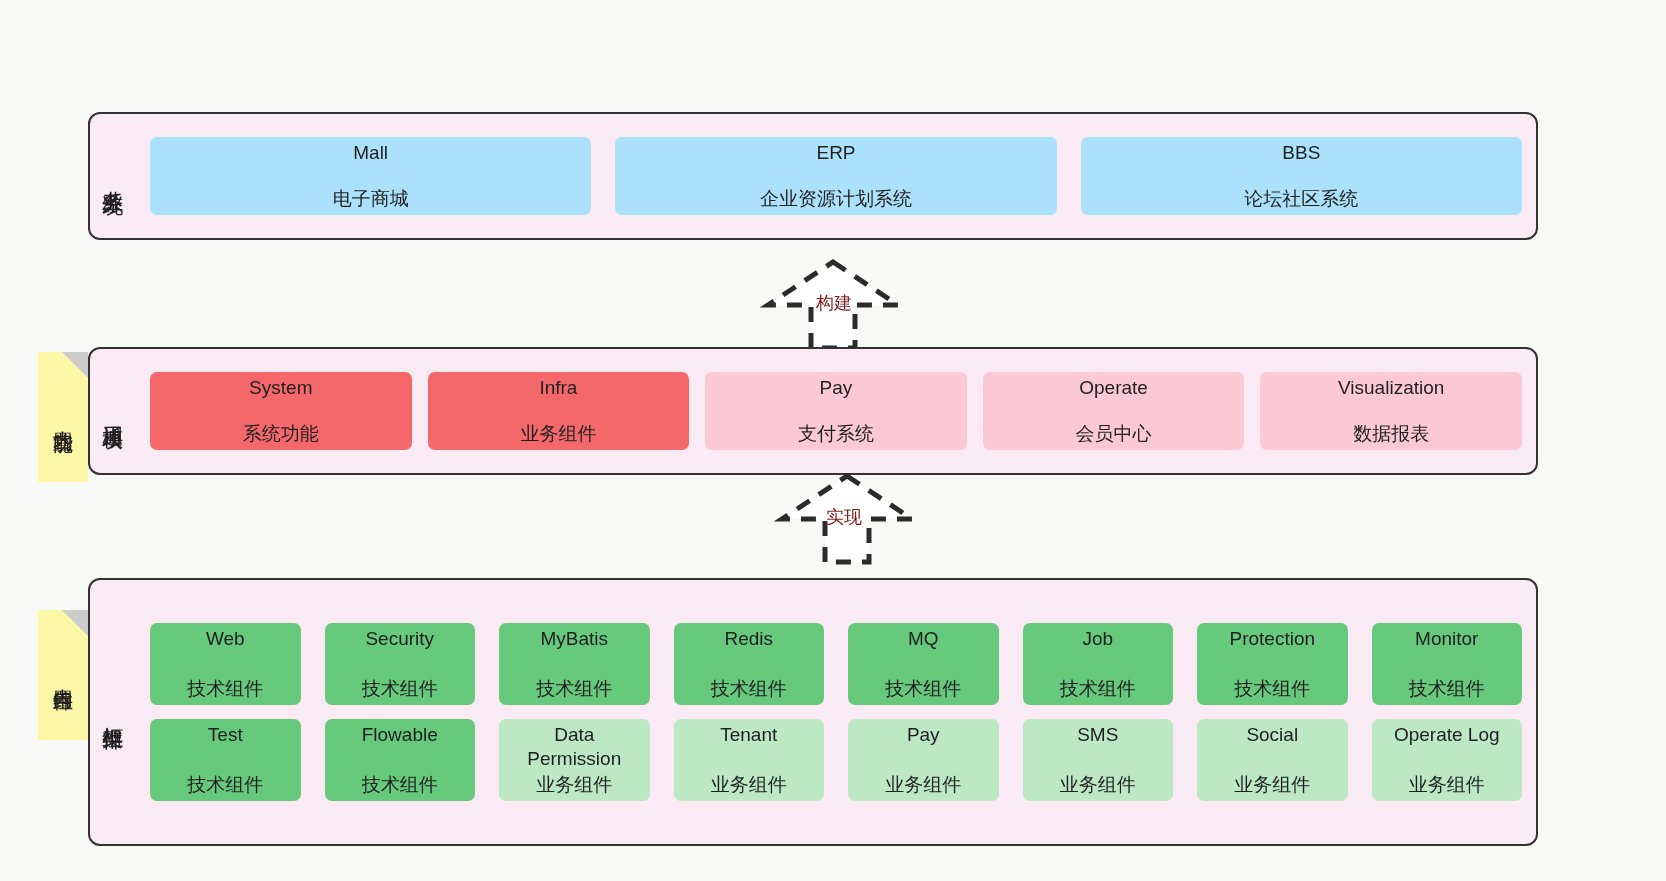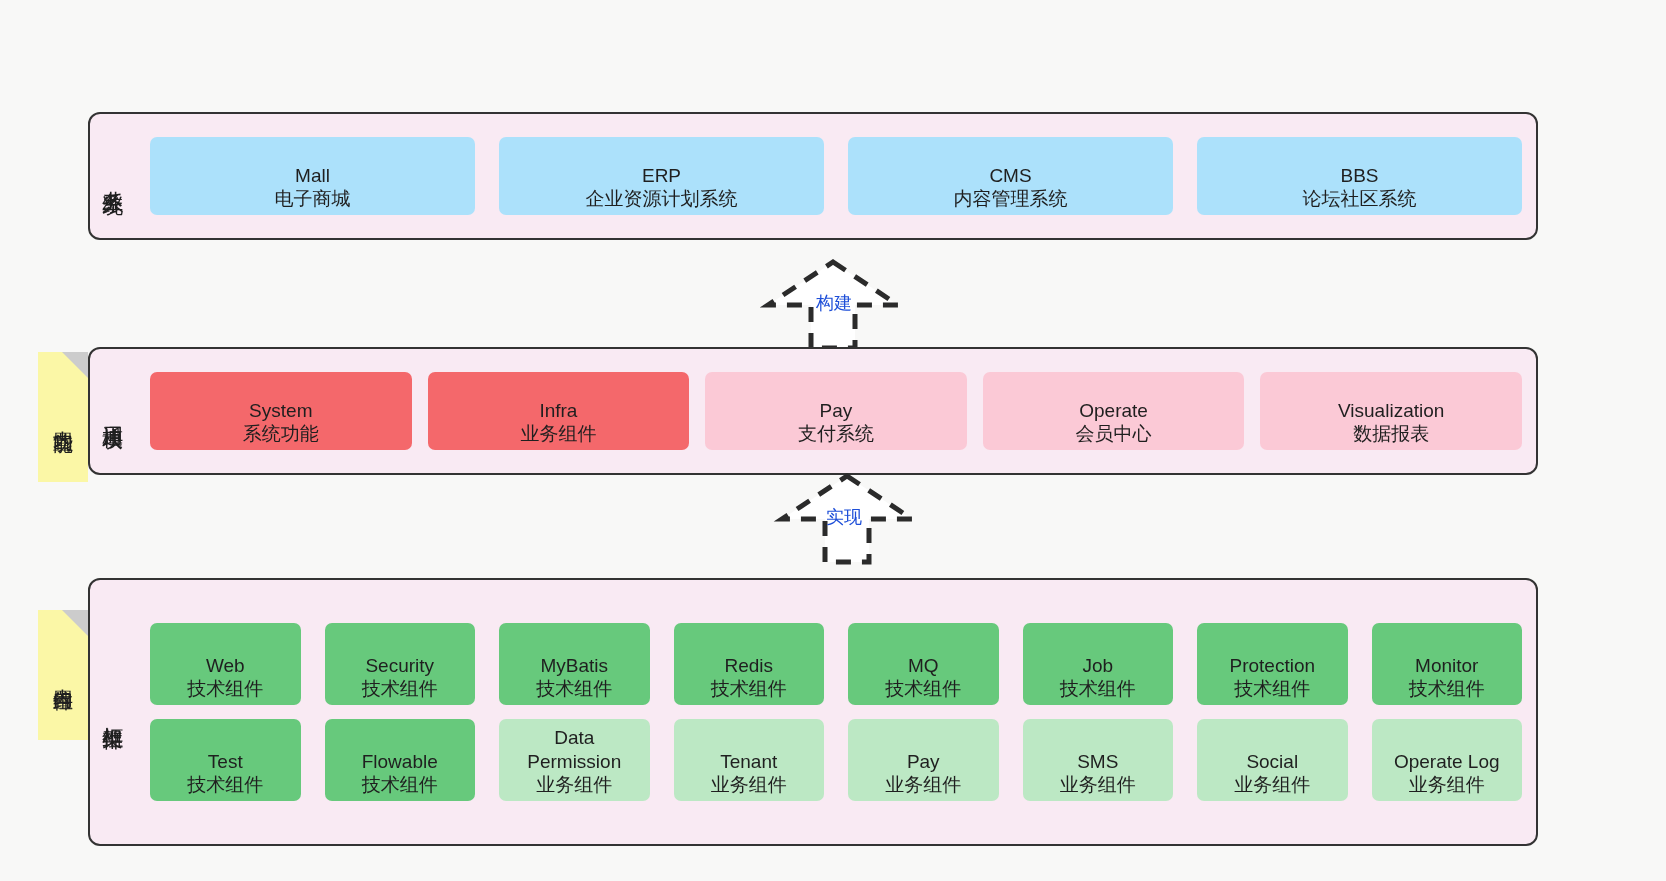--- a/index.html
+++ b/index.html
@@ -52,21 +52,21 @@
   .row {
     display: flex;
     gap: 24px;
   }
   .cell {
     flex: 1 1 0;
     border-radius: 7px;
     display: flex;
     flex-direction: column;
     align-items: center;
-    justify-content: flex-end;
+    justify-content: space-between;
     text-align: center;
     line-height: 1.25;
     font-size: 19px;
     color: #1f1f1f;
     box-sizing: border-box;
     padding: 4px 19px;
   }
   .cell .en { font-size: 19px; }
   .cell .cn { font-size: 19px; }
 
@@ -120,21 +120,21 @@
   
   .uml-arrow {
     position: absolute;
     width: 150px;
     height: 92px;
   }
   .uml-arrow svg { display: block; overflow: visible; }
   .uml-label {
     position: absolute;
     font-size: 18px;
-    color: #1d4ed8;
+    color: #7f1d1d;
     white-space: nowrap;
     background: transparent;
   }
   #arrow-build  { left: 758px; top: 258px; }
   #arrow-build .uml-label  { left: 58px; top: 33px; }
   #arrow-impl   { left: 772px; top: 472px; }
   #arrow-impl  .uml-label  { left: 54px; top: 33px; }
 </style>
 </head>
 <body>
@@ -145,24 +145,20 @@
     <div class="row">
       <div class="cell c-blue">
         <span class="en">Mall</span>
         <span class="cn">电子商城</span>
       </div>
       <div class="cell c-blue">
         <span class="en">ERP</span>
         <span class="cn">企业资源计划系统</span>
       </div>
       <div class="cell c-blue">
-        <span class="en">CMS</span>
-        <span class="cn">内容管理系统</span>
-      </div>
-      <div class="cell c-blue">
         <span class="en">BBS</span>
         <span class="cn">论坛社区系统</span>
       </div>
     </div>
   </div>
 </div>
 
 <div class="uml-arrow" id="arrow-build">
   <svg width="150" height="92" viewBox="0 0 150 92">
     <path d="M75 4 L140 47 L97 47 L97 90 L53 90 L53 47 L10 47 Z" fill="#ffffff" stroke="#2b2b2b" stroke-width="5" stroke-dasharray="15,11" stroke-linejoin="miter"></path>

